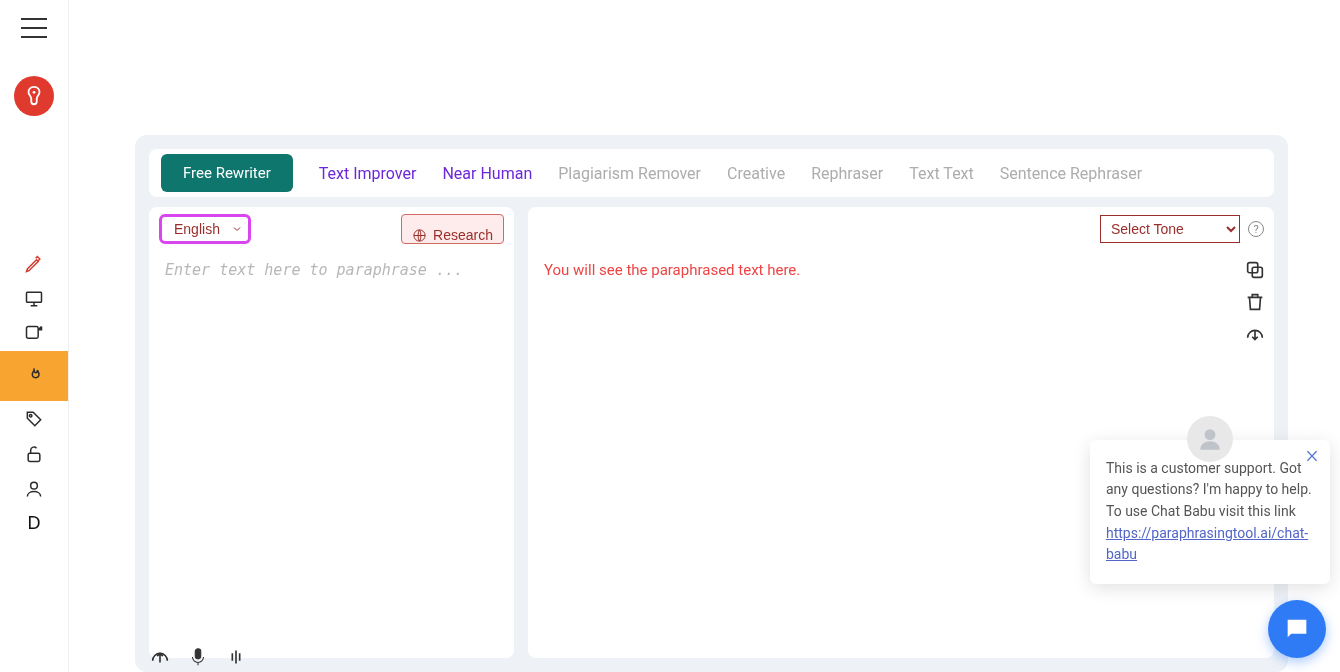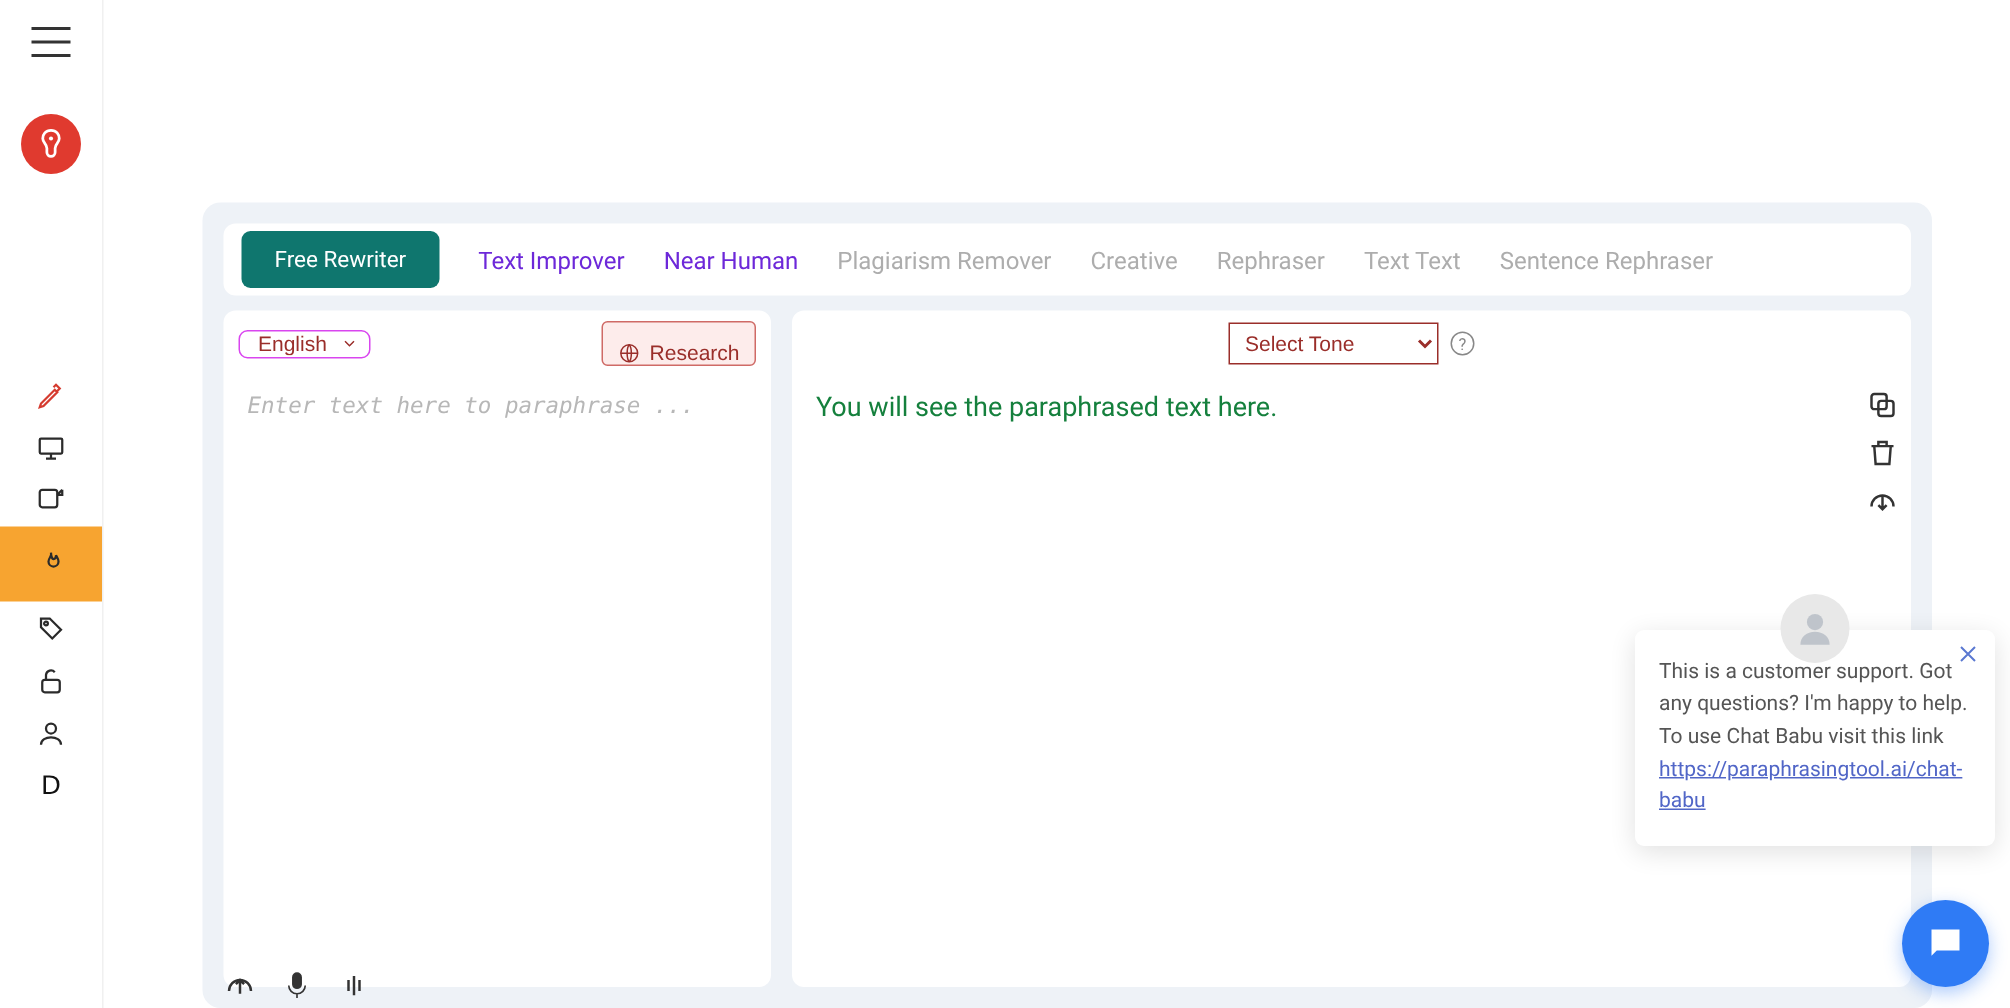--- a/index.html
+++ b/index.html
@@ -54,21 +54,21 @@
   
   .panes { display:flex; gap:14px; margin-top:10px; height: calc(100% - 58px); }
   .pane { background:#fff; border-radius:8px; flex:1 1 0; display:flex; flex-direction:column; }
   .pane.left { flex: 0 0 365px; }
   .pane-header {
     height:44px; display:flex; align-items:center; justify-content:space-between;
     padding:0 10px; gap:10px;
   }
 
   .lang-select {
-    border:1px solid #d946ef; border-radius:6px; height:19px;
+    border:3px solid #d946ef; border-radius:6px; height:30px;
     padding:0 28px 0 12px; font-size:14px; color:#9a2e2a; background:#fff;
     appearance:none; position:relative; cursor:pointer;
   }
   .lang-wrap { position:relative; }
   .lang-wrap .chev { position:absolute; right:8px; top:50%; transform:translateY(-50%); pointer-events:none; }
 
   .research-btn {
     border:1px solid #cf6a66; background:#fdeceb; color:#9a2e2a;
     height:30px; border-radius:4px; padding:0 10px; font-size:14px;
     display:flex; align-items:flex-end; gap:6px; cursor:pointer;
@@ -81,36 +81,36 @@
     width:140px;
   }
   .help-circ { width:16px; height:16px; border:1px solid #888; border-radius:50%; font-size:11px; color:#888; display:flex; align-items:center; justify-content:center; cursor:pointer; }
 
   .pane-body { flex:1; padding:10px 16px; position:relative; }
   .input-area {
     width:100%; height:100%; border:none; resize:none; outline:none;
     font-size:15px; color:#000000; font-style:italic;
   }
   .input-area::placeholder { color:#b7b7b7; font-style:italic; }
-  .output-area { font-size:18px; color:#15803d; }
+  .output-area { font-size:15px; color:#ef4444; }
 
   
   .pane-side-actions {
     position:absolute; right:8px; top:8px;
     display:flex; flex-direction:column; gap:10px;
   }
   .pane-side-actions .ico { width:22px; height:22px; cursor:pointer; }
 
   
   .bottom-tools { position:absolute; left:80px; bottom:4px; display:flex; gap:16px; align-items:center; }
   .bottom-tools .ico { width:22px; height:22px; cursor:pointer; }
 
   
   .chat-popup {
-    position:absolute; right:10px; bottom:108px; width:240px;
+    position:absolute; right:10px; bottom:88px; width:240px;
     background:#fff; border-radius:6px; box-shadow:0 4px 18px rgba(0,0,0,0.12);
     padding:18px 16px 18px 16px;
   }
   .chat-avatar {
     position:absolute; top:-24px; left:50%; transform:translateX(-50%);
     width:46px; height:46px; border-radius:50%; background:#e8e8e8;
     display:flex; align-items:center; justify-content:center;
   }
   .chat-close { position:absolute; top:8px; right:10px; cursor:pointer; color:#5a78d1; font-size:18px; }
   .chat-text { font-size:14px; color:#555; line-height:1.55; }
@@ -220,21 +220,21 @@
               </svg>
             <span>Research</span>
           </button>
         </div>
         <div class="pane-body">
           <textarea class="input-area" placeholder="Enter text here to paraphrase ..." style=""></textarea>
         </div>
       </section>
 
       <section class="pane">
-        <div class="pane-header" style="justify-content:center;">
+        <div class="pane-header" style="justify-content:flex-end;">
           <div class="tone-wrap">
             <select class="tone-select">
               <option>Select Tone</option>
             </select>
             <div class="help-circ">
               <span>?</span>
             </div>
           </div>
         </div>
         <div class="pane-body">

